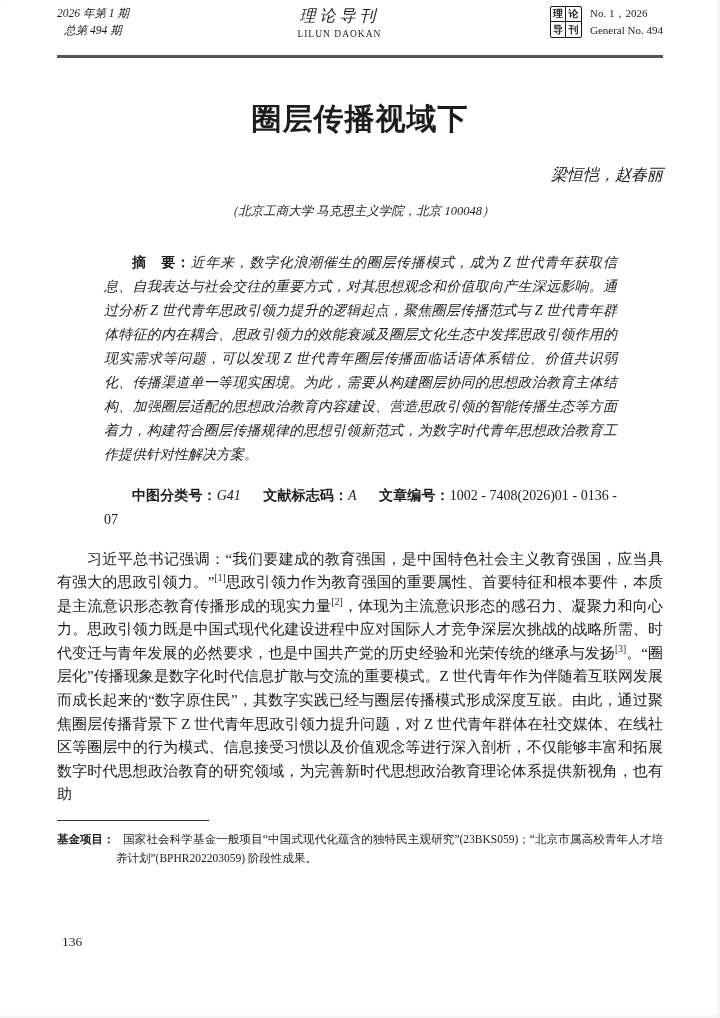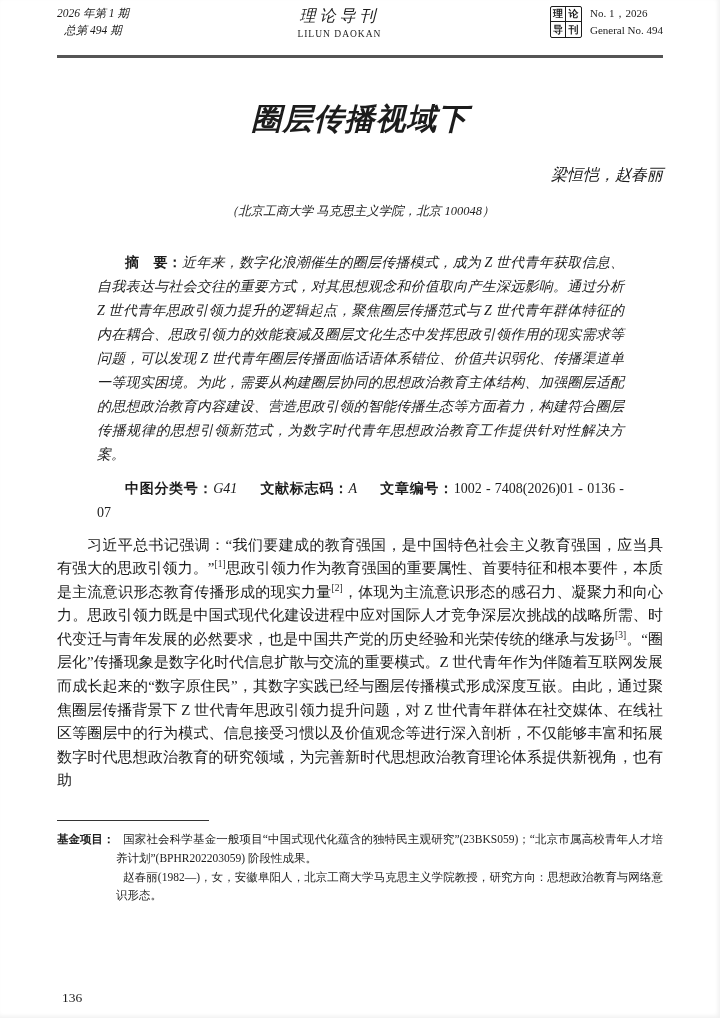--- a/index.html
+++ b/index.html
@@ -28,27 +28,27 @@
     display:flex;align-items:center;justify-content:center;
     font-size:10px;font-weight:bold;line-height:1;
   }
   .seal span:nth-child(1),.seal span:nth-child(2){border-bottom:1px solid #1c1c1c;}
   .seal span:nth-child(1),.seal span:nth-child(3){border-right:1px solid #1c1c1c;}
   .hdr-right-text{font-size:11px;line-height:17px;}
   .header-rule{height:2.5px;background:#555;margin-top:11px;}
   
   .article-title{
     margin-top:40px;text-align:center;font-weight:bold;
-    font-size:30px;line-height:41px;letter-spacing:1px;font-style:italic;
+    font-size:30px;line-height:41px;letter-spacing:1px;
   }
   .byline{margin-top:26px;text-align:right;font-style:italic;font-size:16px;}
   .affiliation{margin-top:17px;text-align:center;font-style:italic;font-size:12.5px;color:#222;}
   
   .abstract{margin:30px 30px 0 31px;font-style:italic;font-size:14px;line-height:24px;}
-  .abstract p{margin:9px;text-align:justify;}
+  .abstract p{margin:16px;text-align:justify;}
   .abs-first{text-indent:2em;}
   .lbl{font-style:normal;font-weight:bold;font-family:"Liberation Sans","DejaVu Sans",sans-serif;}
   .kw-line,.meta-line{text-indent:2em;}
   .meta-line .sep{display:inline-block;width:1.6em;}
   .meta-line .val{font-style:italic;}
   .meta-line{font-style:normal;}
   
   .body-text{
     font-size:15px;line-height:23.6px;text-align:justify;
   }
@@ -56,21 +56,21 @@
   .body-text sup{font-size:9.5px;line-height:0;}
   
   .footnotes{position:absolute;left:57px;right:57px;top:820px;font-size:11.5px;line-height:18.8px;}
   .fn-rule{width:152px;border-top:1.5px solid #333;margin-bottom:9px;}
   .fn-row{padding-left:59px;text-align:justify;}
   .fn-label{
     display:inline-block;width:66px;margin-left:-59px;
     font-weight:bold;font-family:"Liberation Sans","DejaVu Sans",sans-serif;
   }
   
-  .page-number{position:absolute;left:62px;top:990px;font-size:13.5px;}
+  .page-number{position:absolute;left:62px;top:934px;font-size:13.5px;}
 </style>
 </head>
 <body>
 
 <div class="sheet">
   <div class="content">
 
     <header class="journal-header">
       <div class="hdr-left">
         <div>2026 年第 1 期</div>
@@ -109,17 +109,16 @@
     </section>
 
     <section class="body-text">
       <p><span>习近平总书记强调：“我们要建成的教育强国，是中国特色社会主义教育强国，应当具有强大的思政引领力。”</span><sup>[1]</sup><span>思政引领力作为教育强国的重要属性、首要特征和根本要件，本质是主流意识形态教育传播形成的现实力量</span><sup>[2]</sup><span>，体现为主流意识形态的感召力、凝聚力和向心力。思政引领力既是中国式现代化建设进程中应对国际人才竞争深层次挑战的战略所需、时代变迁与青年发展的必然要求，也是中国共产党的历史经验和光荣传统的继承与发扬</span><sup>[3]</sup><span>。“圈层化”传播现象是数字化时代信息扩散与交流的重要模式。Z 世代青年作为伴随着互联网发展而成长起来的“数字原住民”，其数字实践已经与圈层传播模式形成深度互嵌。由此，通过聚焦圈层传播背景下 Z 世代青年思政引领力提升问题，对 Z 世代青年群体在社交媒体、在线社区等圈层中的行为模式、信息接受习惯以及价值观念等进行深入剖析，不仅能够丰富和拓展数字时代思想政治教育的研究领域，为完善新时代思想政治教育理论体系提供新视角，也有助</span></p>
     </section>
   </div>
 
   <section class="footnotes">
     <div class="fn-rule"></div>
     <div class="fn-row"><span class="fn-label">基金项目：</span><span>国家社会科学基金一般项目“中国式现代化蕴含的独特民主观研究”(23BKS059)；“北京市属高校青年人才培养计划”(BPHR202203059) 阶段性成果。</span></div>
-    <div class="fn-row"><span class="fn-label"></span><span>赵春丽(1982—)，女，安徽阜阳人，北京工商大学马克思主义学院教授，研究方向：思想政治教育与网络意识形态。</span></div>
   </section>
 
   <div class="page-number">136</div>
 </div>
 
 </body></html>

